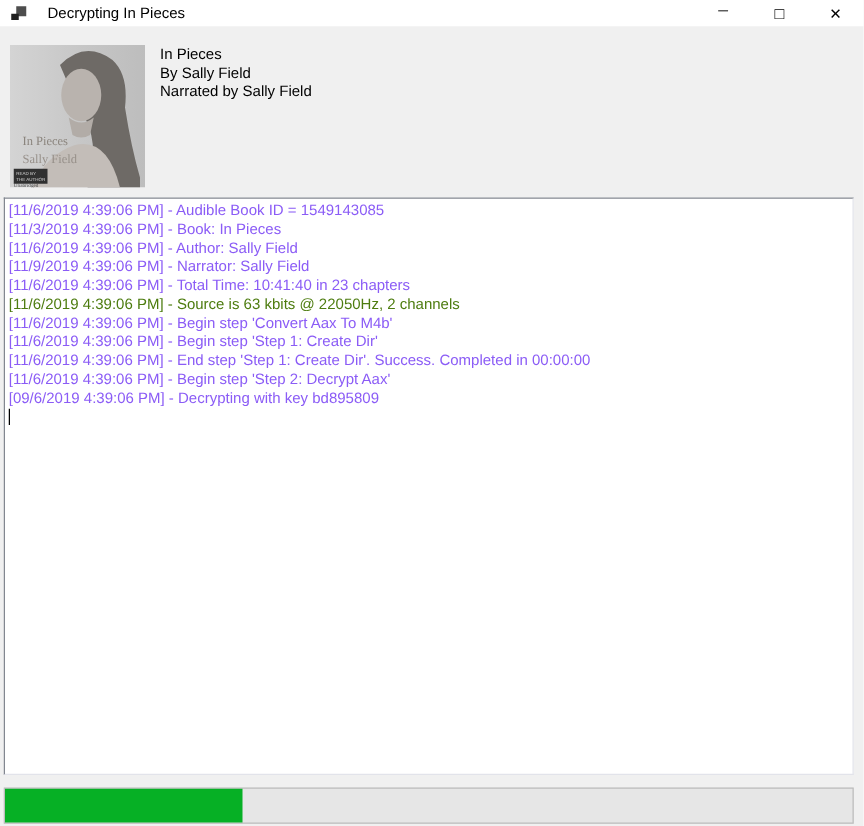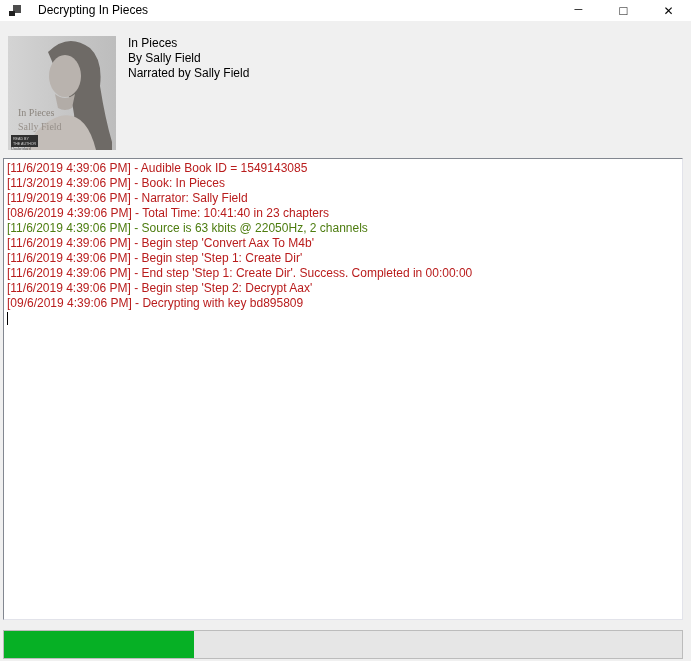--- a/index.html
+++ b/index.html
@@ -46,21 +46,21 @@
   .log-box {
     position:absolute; left:3px; top:158px; width:680px; height:462px;
     background:#FFFFFF;
     border:1px solid;
     border-color:#828790 #E2E3EA #E2E3EA #828790;
     padding:2px 3px;
     font-size:12px; line-height:15px;
     overflow:hidden;
     cursor:text;
   }
-  .log-line { height:15px; white-space:pre; color:#b91c1c; }
+  .log-line { height:15px; white-space:pre; color:#8b5cf6; }
   .log-line.error { color:#4d7c0f; }
   .caret { width:1px; height:13px; background:#000; margin-top:1px; }
 
   
   .progress {
     position:absolute; left:3px; top:630px; width:680px; height:29px;
     background:#E6E6E6; border:1px solid #BCBCBC;
   }
   .progress-fill { height:100%; background:#06B025; width:0; }
 
@@ -119,22 +119,23 @@
   <div class="book-info">
     <div>In Pieces</div>
     <div>By Sally Field</div>
     <div>Narrated by Sally Field</div>
   </div>
 
   <div class="log-box">
     <div>
         <div class="log-line">[11/6/2019 4:39:06 PM] - Audible Book ID = 1549143085</div>
         <div class="log-line">[11/3/2019 4:39:06 PM] - Book: In Pieces</div>
+        <div class="log-line">[11/6/2019 4:39:06 PM] - Author: Sally Field</div>
         <div class="log-line">[11/9/2019 4:39:06 PM] - Narrator: Sally Field</div>
-        <div class="log-line">[08/6/2019 4:39:06 PM] - Total Time: 10:41:40 in 23 chapters</div>
+        <div class="log-line">[11/6/2019 4:39:06 PM] - Total Time: 10:41:40 in 23 chapters</div>
         <div class="log-line error">[11/6/2019 4:39:06 PM] - Source is 63 kbits @ 22050Hz, 2 channels</div>
         <div class="log-line">[11/6/2019 4:39:06 PM] - Begin step 'Convert Aax To M4b'</div>
         <div class="log-line">[11/6/2019 4:39:06 PM] - Begin step 'Step 1: Create Dir'</div>
         <div class="log-line">[11/6/2019 4:39:06 PM] - End step 'Step 1: Create Dir'. Success. Completed in 00:00:00</div>
         <div class="log-line">[11/6/2019 4:39:06 PM] - Begin step 'Step 2: Decrypt Aax'</div>
         <div class="log-line">[09/6/2019 4:39:06 PM] - Decrypting with key bd895809</div>
       </div>
     <div class="caret"></div>
   </div>
 

